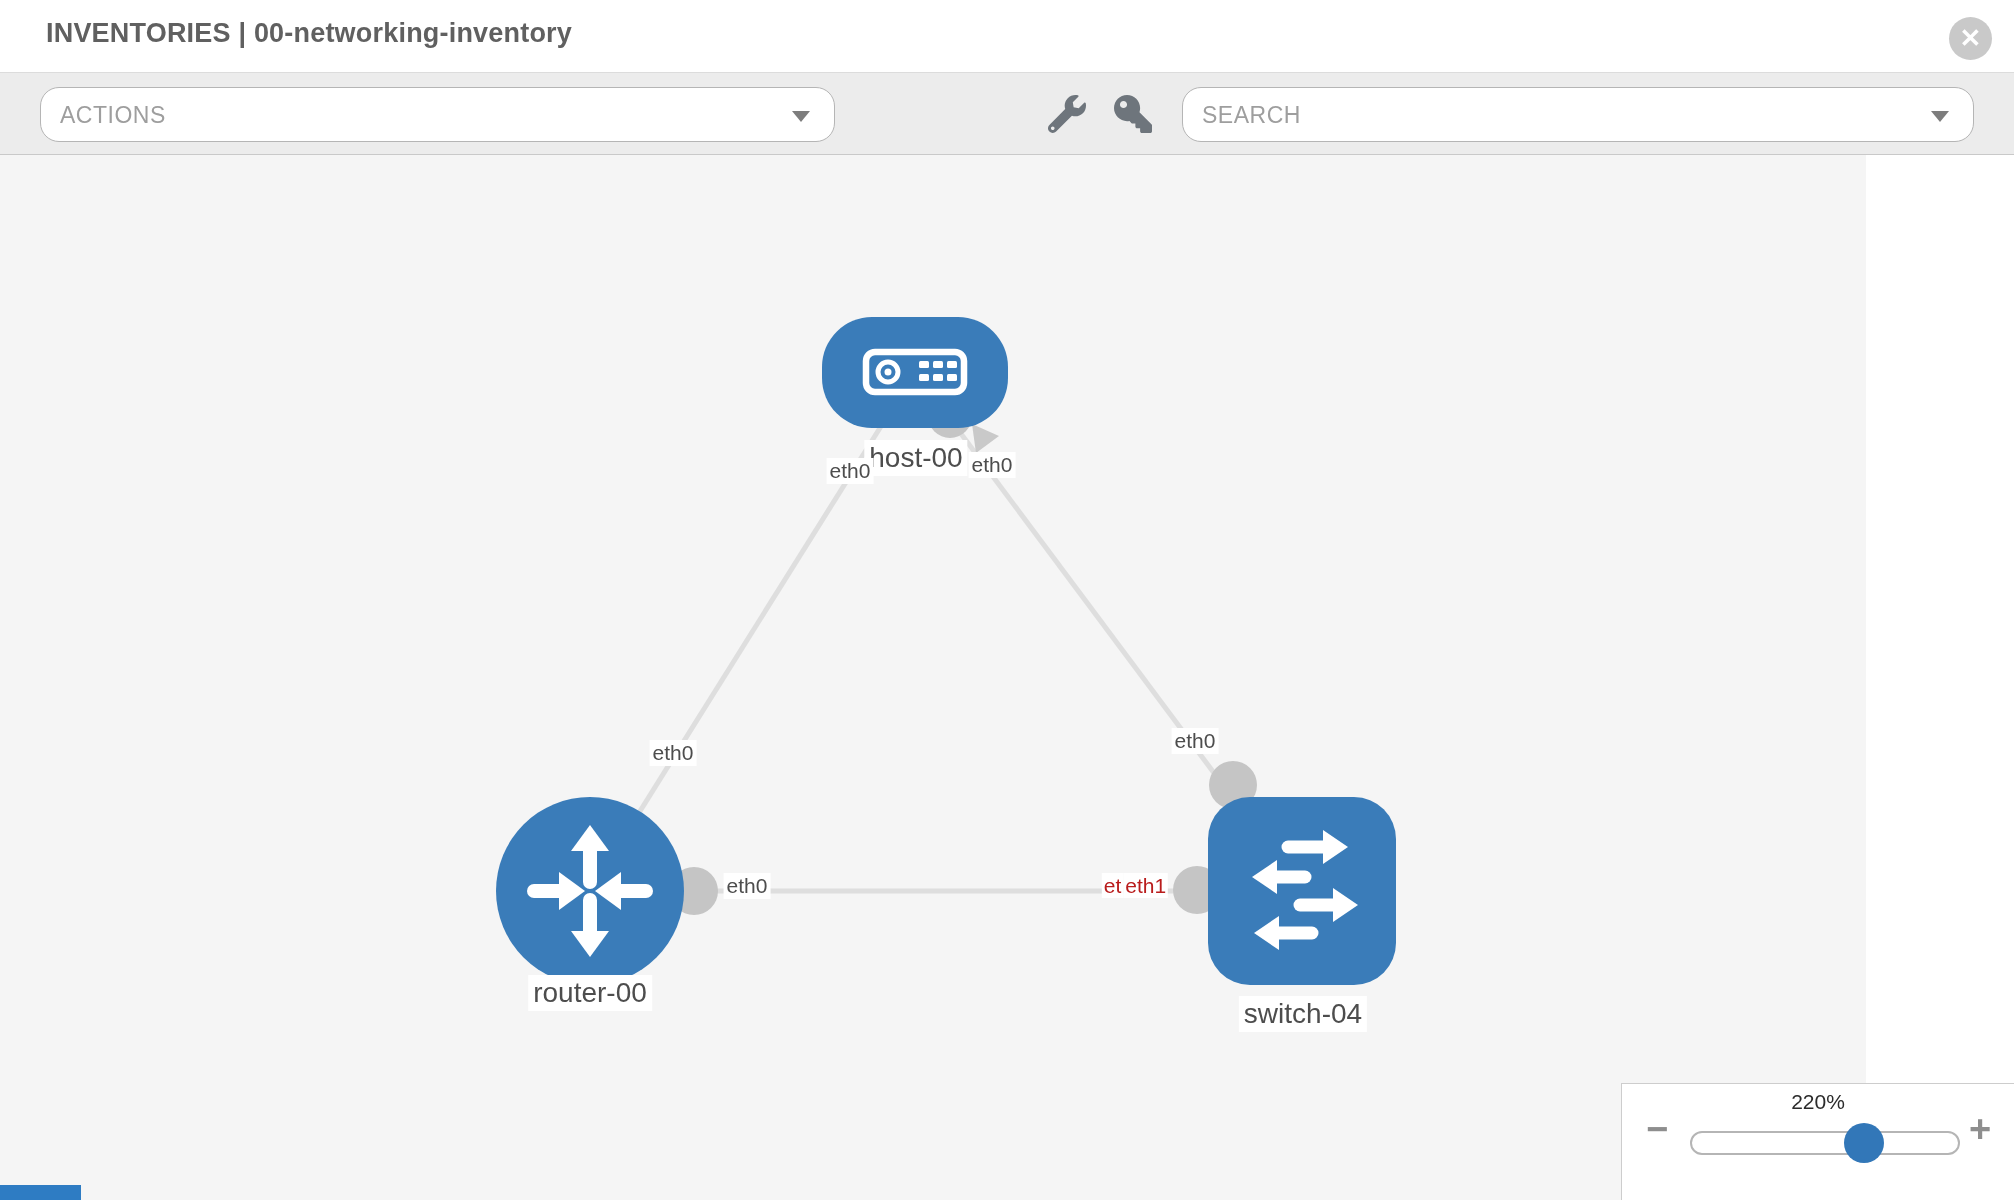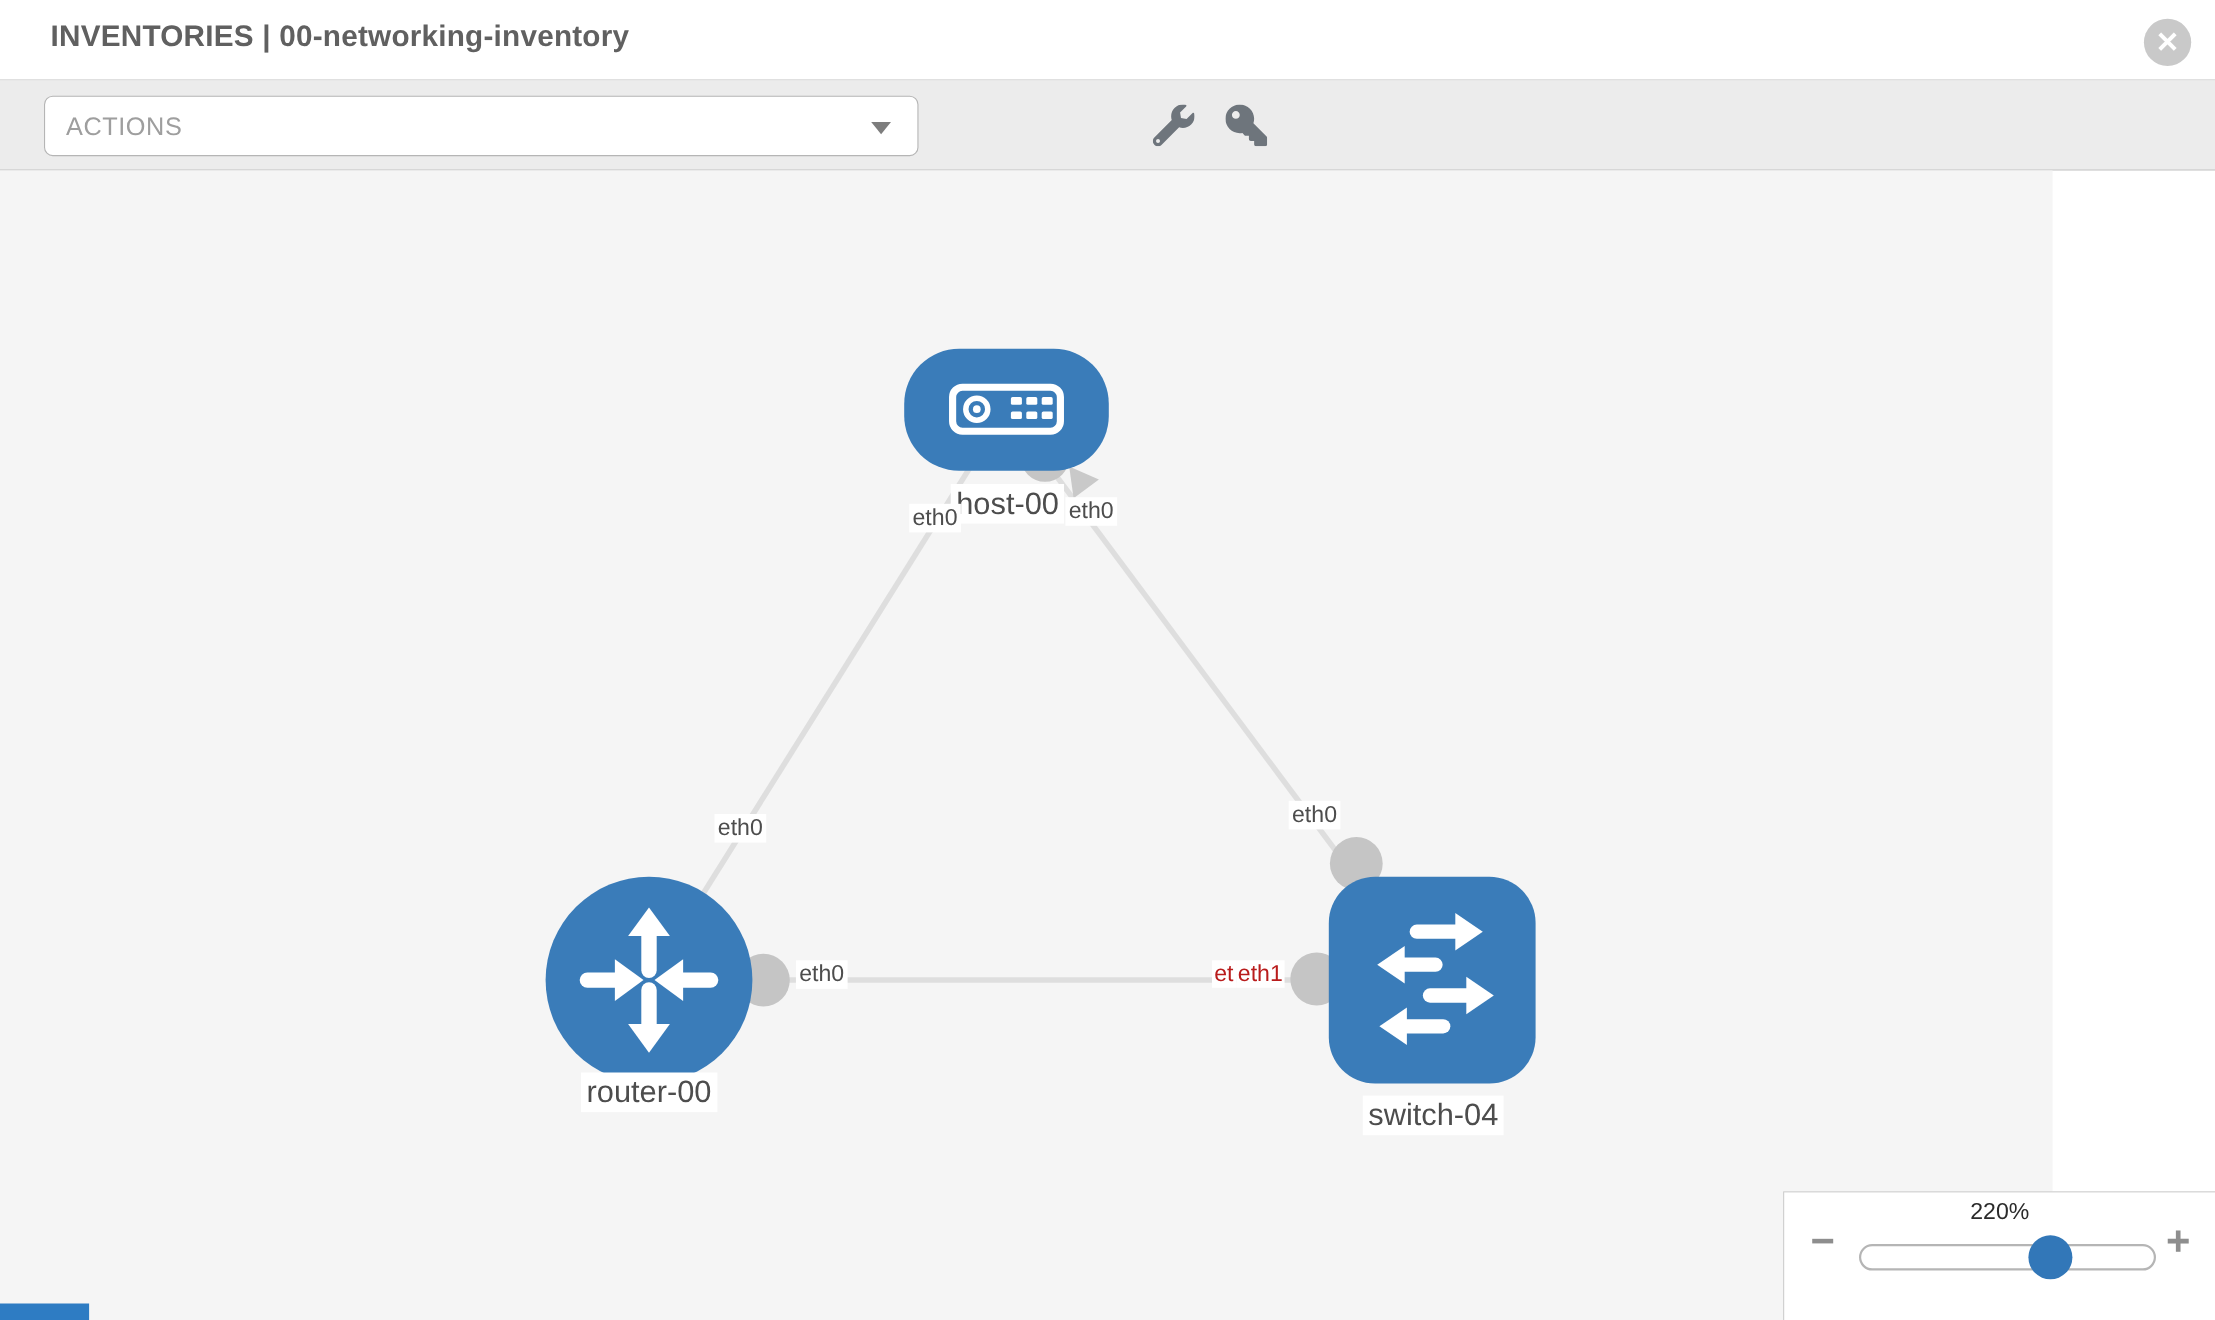--- a/index.html
+++ b/index.html
@@ -7,21 +7,21 @@
   .screen { position:relative; width:2014px; height:1200px; background:#ffffff; overflow:hidden; }
 
   
   .modal-header { position:absolute; left:8px; top:0; width:2014px; height:72px; background:#ffffff; }
   .page-title { position:absolute; left:38px; top:18px; font-size:27px; font-weight:700; color:#606060; letter-spacing:0.2px; white-space:nowrap; }
   .close-btn { position:absolute; left:1941px; top:17px; width:43px; height:43px; border-radius:50%; background:#c9c9c9; border:none; cursor:pointer; }
   .close-btn .x { position:absolute; left:0; top:0; width:100%; height:100%; color:#ffffff; font-size:26px; font-weight:700; line-height:42px; text-align:center; }
 
   
   .toolbar { position:absolute; left:0; top:72px; width:2014px; height:83px; background:#ececec; border-top:1px solid #dcdcdc; border-bottom:1px solid #c9c9c9; }
-  .dd-box { position:absolute; top:14px; height:55px; background:#ffffff; border:1px solid #b5b5b5; border-radius:8px; cursor:pointer; }
+  .dd-box { position:absolute; top:14px; height:55px; background:#ffffff; border:1px solid #b5b5b5; border-radius:19px; cursor:pointer; }
   .dd-actions { left:40px; width:795px; }
   .dd-search { left:1182px; width:792px; }
   .dd-label { position:absolute; left:19px; top:14px; font-size:23px; color:#9e9e9e; letter-spacing:0.5px; }
   .chev { position:absolute; right:24px; top:23px; width:0; height:0; border-left:9px solid transparent; border-right:9px solid transparent; border-top:11px solid #7d7d7d; }
   .tool-icon { position:absolute; top:22px; width:38px; height:38px; background:none; border:none; cursor:pointer; }
   .tool-icon svg { width:38px; height:38px; fill:#6e757c; }
   .icon-wrench { left:1048px; }
   .icon-key { left:1114px; }
 
   
@@ -67,20 +67,24 @@
       <svg viewBox="0 0 512 512">
           <path d="M507.73 109.1c-2.24-9.03-13.54-12.09-20.12-5.51l-74.36 74.36-67.88-11.31-11.31-67.88 74.36-74.36c6.62-6.62 3.43-17.9-5.66-20.16-47.38-11.74-99.55.91-136.58 37.93-39.64 39.64-50.55 97.1-34.05 147.2L18.74 402.76c-24.99 24.99-24.99 65.51 0 90.5 24.99 24.99 65.51 24.99 90.5 0l213.21-213.21c50.12 16.71 107.47 5.68 147.37-34.22 37.07-37.07 49.7-89.32 37.91-136.73zM64 472c-13.25 0-24-10.75-24-24 0-13.26 10.75-24 24-24s24 10.74 24 24c0 13.25-10.75 24-24 24z"></path>
         </svg>
     </button>
     <button class="tool-icon icon-key" title="">
       <svg viewBox="0 0 512 512">
           <path transform="translate(512,0) scale(-1,1)" d="M512 176.001C512 273.203 433.202 352 336 352c-11.22 0-22.19-1.062-32.827-3.069l-24.012 27.014A23.999 23.999 0 0 1 261.223 384H224v40c0 13.255-10.745 24-24 24h-40v40c0 13.255-10.745 24-24 24H24c-13.255 0-24-10.745-24-24v-78.059c0-6.365 2.529-12.47 7.029-16.971l161.802-161.802C163.108 213.814 160 195.271 160 176 160 78.798 238.797.001 335.999 0 433.488-.001 512 78.511 512 176.001zM336 128c0 26.51 21.49 48 48 48s48-21.49 48-48-21.49-48-48-48-48 21.49-48 48z"></path>
         </svg>
     </button>
 
+    <div class="dd-box dd-search">
+      <span class="dd-label">SEARCH</span>
+      <span class="chev"></span>
+    </div>
   </div>
 
   <div class="canvas">
     <svg class="topo" width="2014" height="1045" viewBox="0 155 2014 1045">
 
       <line x1="590" y1="891" x2="915" y2="372" stroke="#dedede" stroke-width="5"></line>
       <line x1="1302" y1="891" x2="915" y2="372" stroke="#dedede" stroke-width="5"></line>
       <line x1="590" y1="891" x2="1302" y2="891" stroke="#dedede" stroke-width="5"></line>
 
       <polygon points="972,424 999,436 976,453" fill="#c9c9c9"></polygon>

